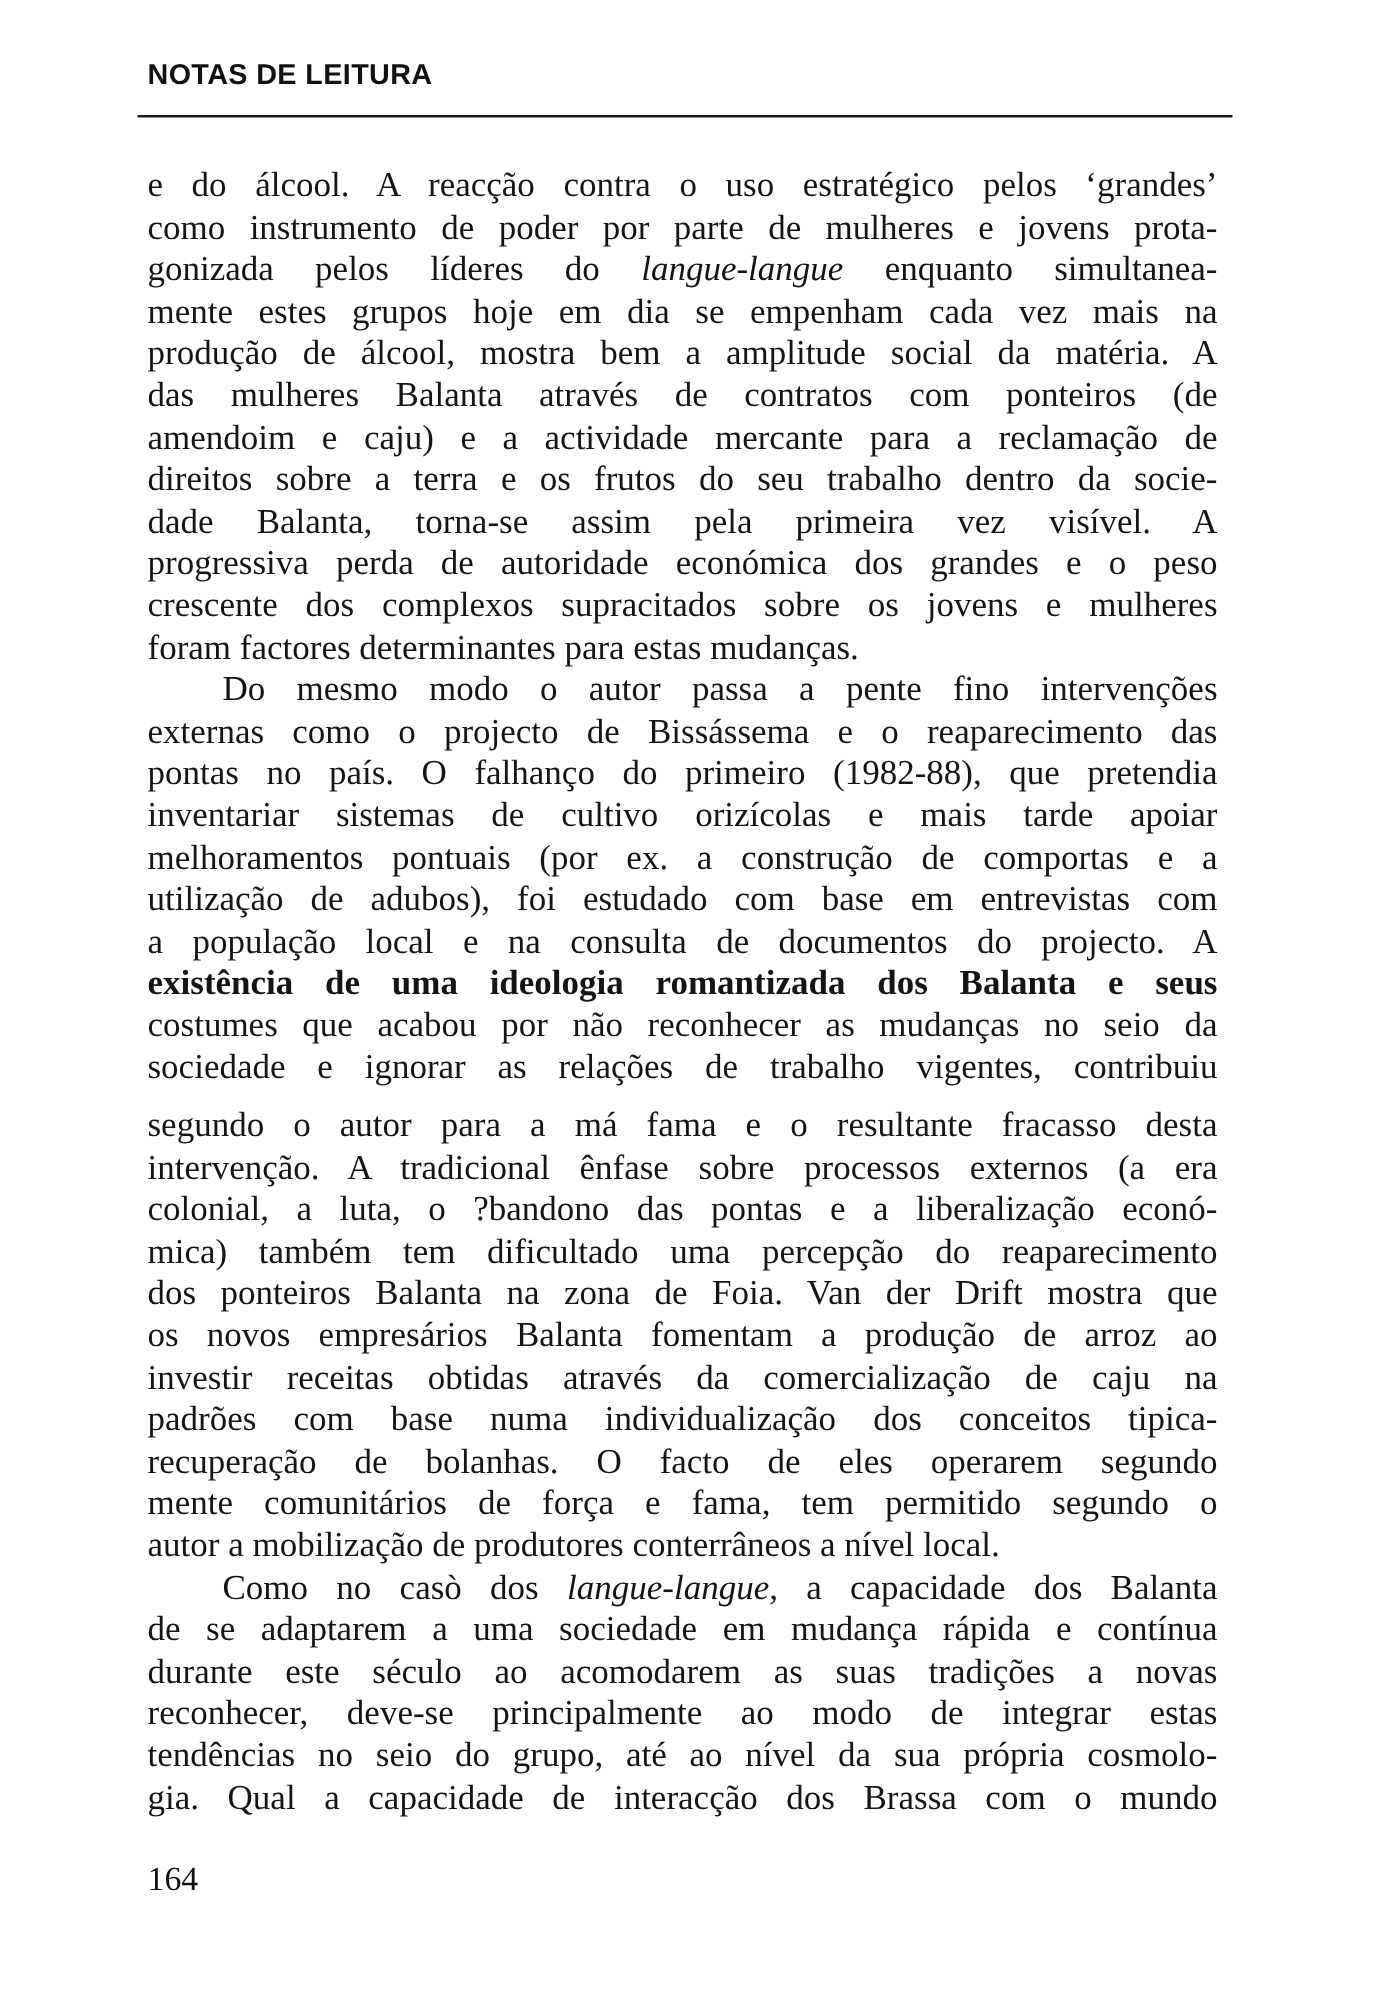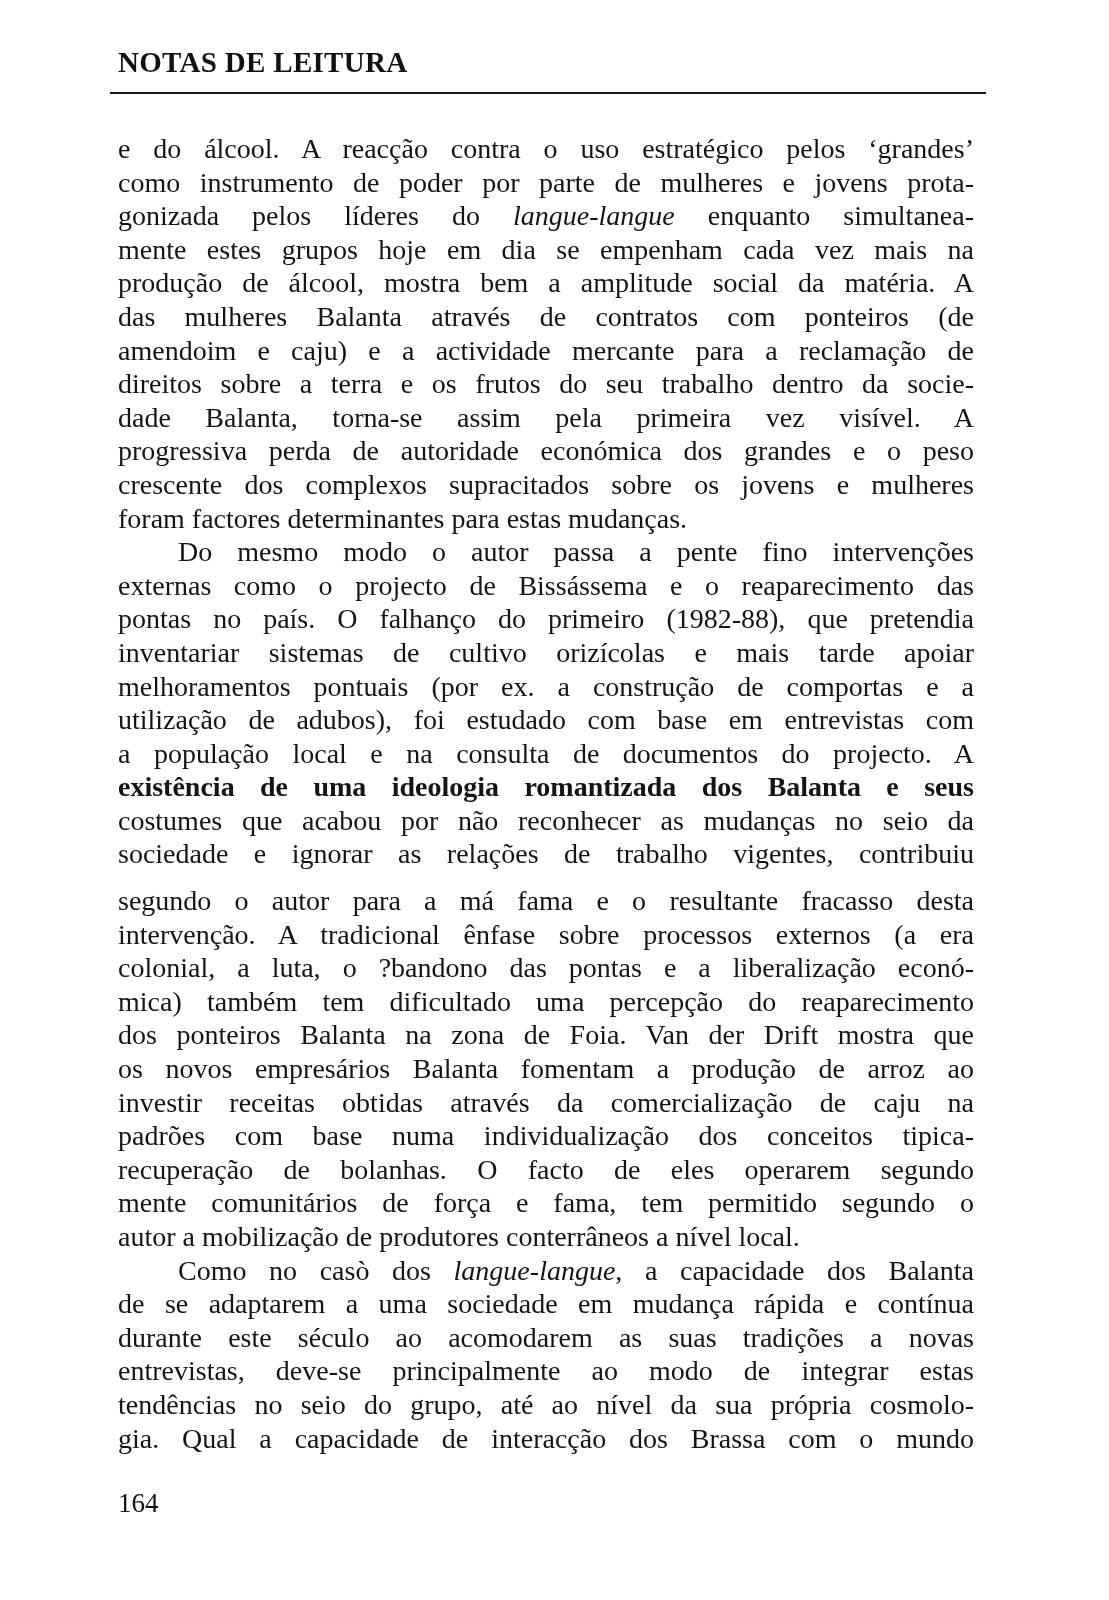--- a/index.html
+++ b/index.html
@@ -3,22 +3,22 @@
 <meta charset="utf-8">
 <style>
   html, body { margin: 0; padding: 0; }
   body {
     width: 1109px; height: 1600px; background: #ffffff; position: relative;
     overflow: hidden; color: #141414;
     font-family: "Liberation Serif", "DejaVu Serif", serif;
   }
   .running-head {
     position: absolute; left: 118px; top: 46px;
-    font-family: Liberation Serif, serif; font-weight: bold;
-    font-size: 29px; letter-spacing: 0.3px; color: #111;
+    font-family: Liberation Sans, sans-serif; font-weight: bold;
+    font-size: 23px; letter-spacing: 0.3px; color: #111;
   }
   .head-rule {
     position: absolute; left: 110px; top: 92px; width: 876px; height: 0;
     border-top: 2px solid #1a1a1a;
   }
   .body-text {
     position: absolute; left: 118px; top: 132px; width: 856px;
   }
   .line {
     display: block; height: 33.6px; line-height: 33.6px;
@@ -70,18 +70,18 @@
   <span class="line" style="width: 856px; box-sizing: border-box;">dos ponteiros Balanta na zona de Foia. Van der Drift mostra que</span>
   <span class="line" style="width: 856px; box-sizing: border-box;">os novos empresários Balanta fomentam a produção de arroz ao</span>
   <span class="line" style="width: 856px; box-sizing: border-box;">investir receitas obtidas através da comercialização de caju na</span>
   <span class="line" style="width: 856px; box-sizing: border-box;">padrões com base numa individualização dos conceitos tipica-</span>
   <span class="line" style="width: 856px; box-sizing: border-box;">recuperação de bolanhas. O facto de eles operarem segundo</span>
   <span class="line" style="width: 856px; box-sizing: border-box;">mente comunitários de força e fama, tem permitido segundo o</span>
   <span class="line last" style="width: 856px; box-sizing: border-box;">autor a mobilização de produtores conterrâneos a nível local.</span>
   <span class="line indent" style="width: 856px; box-sizing: border-box;"><span>Como no casò dos </span><i>langue-langue</i><span>, a capacidade dos Balanta</span></span>
   <span class="line" style="width: 856px; box-sizing: border-box;">de se adaptarem a uma sociedade em mudança rápida e contínua</span>
   <span class="line" style="width: 856px; box-sizing: border-box;">durante este século ao acomodarem as suas tradições a novas</span>
-  <span class="line" style="width: 856px; box-sizing: border-box;">entrevistas, deve-se principalmente ao modo de integrar estas</span>
+  <span class="line" style="width: 856px; box-sizing: border-box;">reconhecer, deve-se principalmente ao modo de integrar estas</span>
   <span class="line" style="width: 856px; box-sizing: border-box;">tendências no seio do grupo, até ao nível da sua própria cosmolo-</span>
   <span class="line" style="width: 856px; box-sizing: border-box;">gia. Qual a capacidade de interacção dos Brassa com o mundo</span>
 </div>
 
 <div class="folio">164</div>
 
 </body></html>

